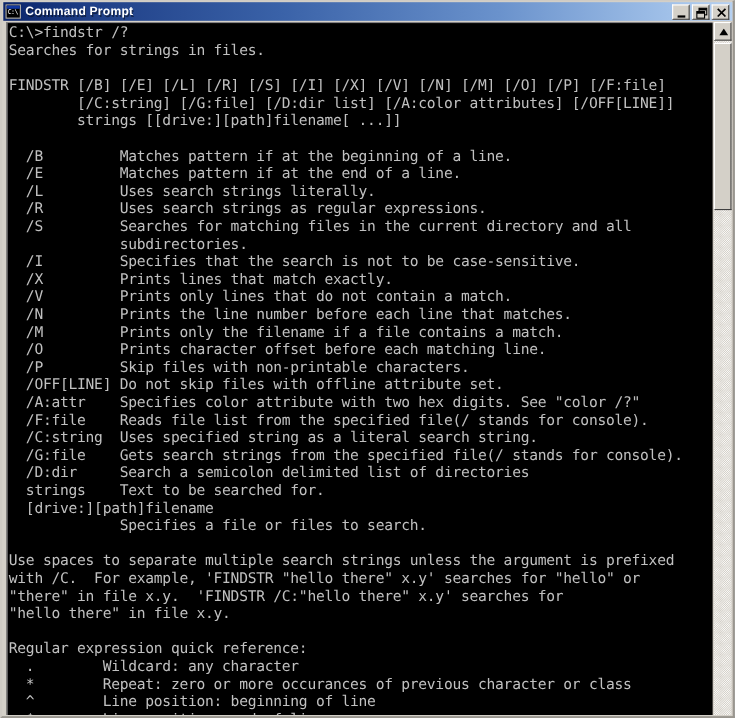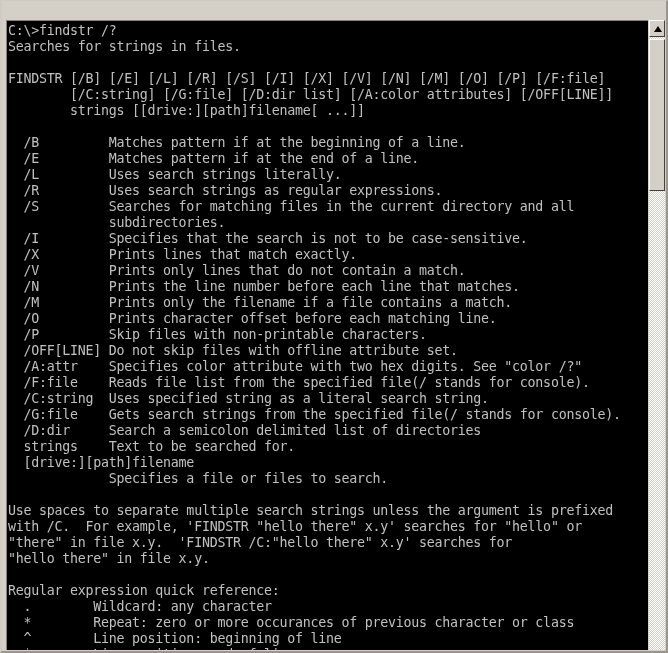--- a/index.html
+++ b/index.html
@@ -183,20 +183,50 @@
     border-bottom: 1px solid #404040;
     box-sizing: border-box;
     cursor: default;
   }
 </style>
 </head>
 <body>
 
 <div id="window">
 
+  <div id="titlebar">
+    <div id="title-icon">
+      <span class="glyph">C:\</span>
+    </div>
+    <div id="title-text">Command Prompt</div>
+    <div id="titlebar-buttons">
+
+      <div class="tb-btn">
+        <svg width="12" height="12" viewBox="0 0 12 12">
+          <rect x="2" y="8" width="7" height="2" fill="#000000"></rect>
+        </svg>
+      </div>
+
+      <div class="tb-btn">
+        <svg width="12" height="12" viewBox="0 0 12 12">
+          <rect x="3.5" y="1.5" width="7" height="6" fill="none" stroke="#000000" stroke-width="1"></rect>
+          <rect x="3.5" y="1.5" width="7" height="2" fill="#000000"></rect>
+          <rect x="1.5" y="4.5" width="7" height="6" fill="#d4d0c8" stroke="#000000" stroke-width="1"></rect>
+          <rect x="1.5" y="4.5" width="7" height="2" fill="#000000"></rect>
+        </svg>
+      </div>
+
+      <div class="tb-btn">
+        <svg width="12" height="12" viewBox="0 0 12 12">
+          <path d="M2.5 2 L9.5 9 M9.5 2 L2.5 9" stroke="#000000" stroke-width="1.6" fill="none"></path>
+        </svg>
+      </div>
+
+    </div>
+  </div>
 
   <div id="client">
 
     <div id="console">
         <pre id="console-text">C:\&gt;findstr /?
 Searches for strings in files.
 
 FINDSTR [/B] [/E] [/L] [/R] [/S] [/I] [/X] [/V] [/N] [/M] [/O] [/P] [/F:file]
         [/C:string] [/G:file] [/D:dir list] [/A:color attributes] [/OFF[LINE]]
         strings [[drive:][path]filename[ ...]]

